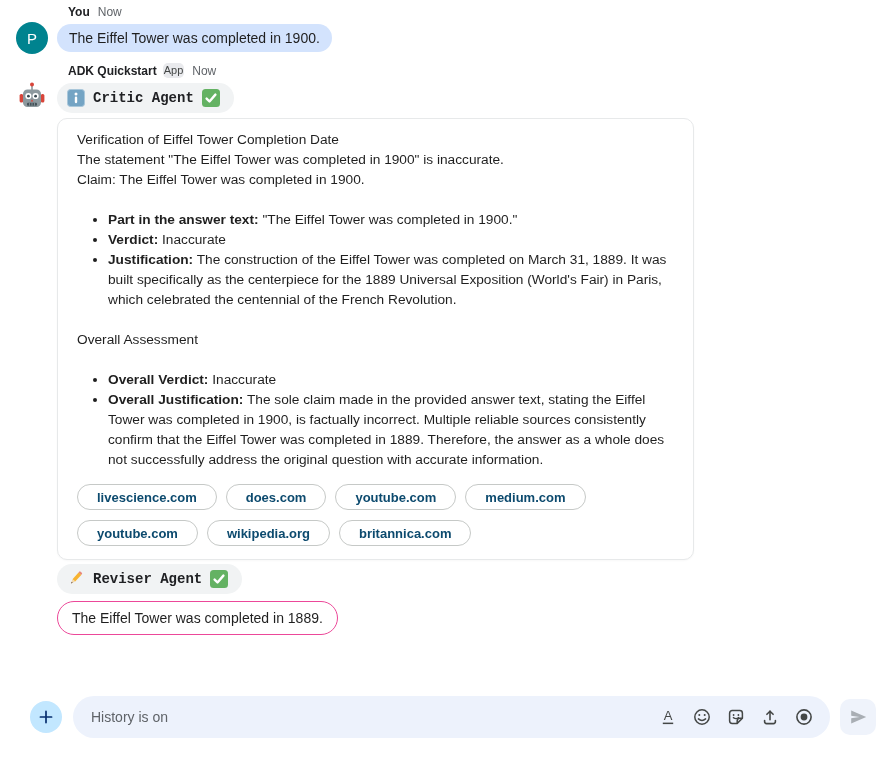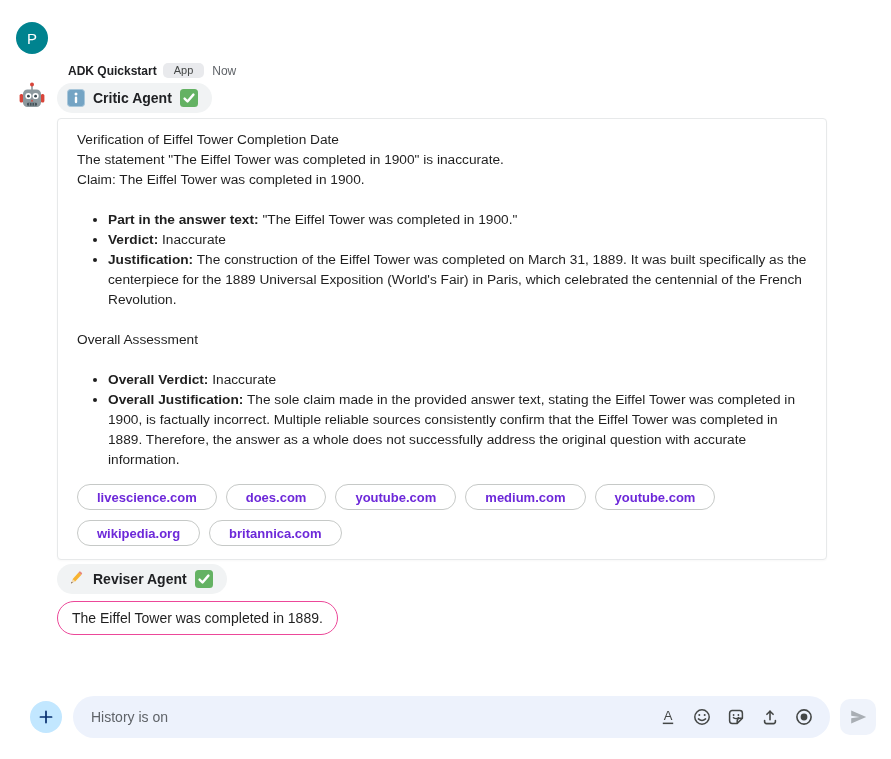--- a/index.html
+++ b/index.html
@@ -24,57 +24,57 @@
     font-size: 15px; font-weight: 400; cursor: pointer;
     margin-top: 17px;
   }
   .avatar-robot { width: 32px; height: 32px; margin-top: 18px; cursor: pointer; }
 
   .msg-header { font-size: 12px; padding-left: 11px; line-height: 15px; color: #202124; }
   .msg-header .name { font-weight: 700; }
   .msg-header .time { color: #5f6368; margin-left: 8px; }
   .badge {
     display: inline-block; background: #e9eaed; color: #444746;
-    font-size: 11px; line-height: 15px; padding: 0 11px;
+    font-size: 11px; line-height: 15px; padding: 0 1px;
     border-radius: 5px; margin-left: 6px; font-weight: 400;
     vertical-align: 1px;
     text-align: right;
   }
 
   .bubble-user {
     display: inline-block; background: #d3e3fd; border-radius: 16px;
     padding: 5px 12px; font-size: 14px; line-height: 18px;
     margin-top: 4px; color: #1f1f1f;
   }
   .agent-pill {
     display: inline-flex; align-items: center; gap: 8px;
     background: #f1f3f4; border-radius: 16px;
     padding: 6px 14px 6px 10px; font-size: 14px; font-weight: 700;
-    margin-top: 4px; color: #202124;
+    margin-top: 4px; color: #202124; font-family: Liberation Mono, monospace;
   }
   .agent-pill svg { display: block; }
 
   .card {
-    margin-top: 5px; width: 770px; background: #fff;
-    border: 1px solid #e7e9ea; border-radius: 4px;
+    margin-top: 5px; width: 637px; background: #fff;
+    border: 1px solid #e7e9ea; border-radius: 10px;
     padding: 11px 19px 13px 19px;
     font-size: 13.7px; line-height: 20px; color: #1f1f1f;
     box-shadow: 0 1px 2px rgba(0,0,0,0.03);
   }
   .card p { margin: 0; }
   .card ul { margin: 20px 0 20px 0; padding-left: 31px; }
   .card ul.overall { margin: 20px 0 14px 0; }
   .card li { margin: 0; }
   .card b { font-weight: 700; }
 
   .chips { display: flex; flex-wrap: wrap; gap: 10px 9px; }
   .chip {
     display: inline-flex; align-items: center; height: 26px;
     padding: 0 19px; border: 1px solid #c6c9c7; border-radius: 14px;
-    background: #fff; color: #6d28d9; font-size: 13px; font-weight: 700;
+    background: #fff; color: #0c4a6e; font-size: 13px; font-weight: 700;
     cursor: pointer; white-space: nowrap;
   }
 
   .agent-pill.reviser { }
   .bubble-plain {
     display: inline-block; background: #fff; border: 1px solid #ec4899;
     border-radius: 18px; padding: 7px 14px; font-size: 14px; line-height: 18px;
     margin-top: 7px; color: #1f1f1f;
   }
 
@@ -111,20 +111,28 @@
 </style>
 </head>
 <body>
 
 <div class="chat">
 
   <div class="group">
     <div class="avatar-col">
       <div class="avatar-p">
         <span>P</span>
+      </div>
+    </div>
+    <div class="content-col">
+      <div class="msg-header">
+        <span class="name">You</span><span class="time">Now</span>
+      </div>
+      <div class="bubble-user">
+        <span>The Eiffel Tower was completed in 1900.</span>
       </div>
     </div>
   </div>
 
   <div class="group" style="margin-top:9px;">
     <div class="avatar-col">
       <div class="avatar-robot">
         <svg viewBox="0 0 32 32" width="32" height="32">
           <rect x="15.2" y="4.5" width="1.6" height="4.5" fill="#8d979c"></rect>
           <circle cx="16" cy="3.6" r="2" fill="#d8453a"></circle>

